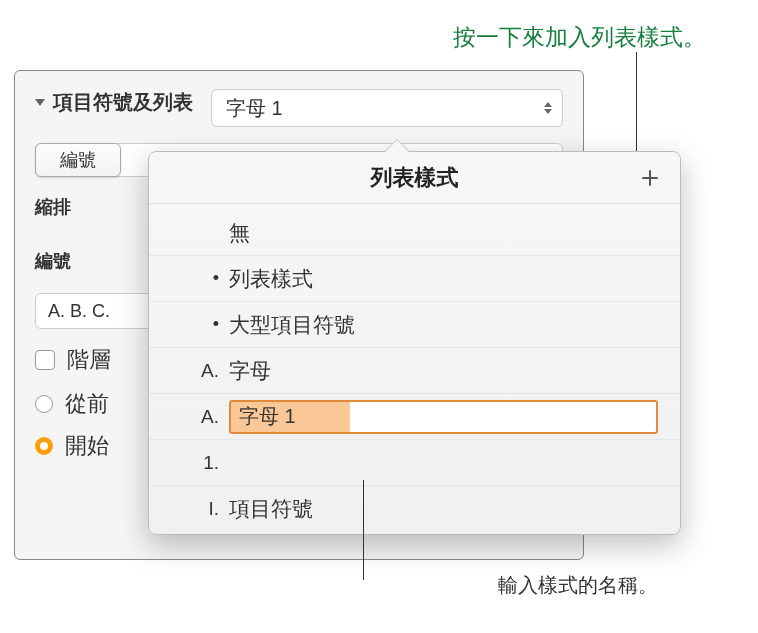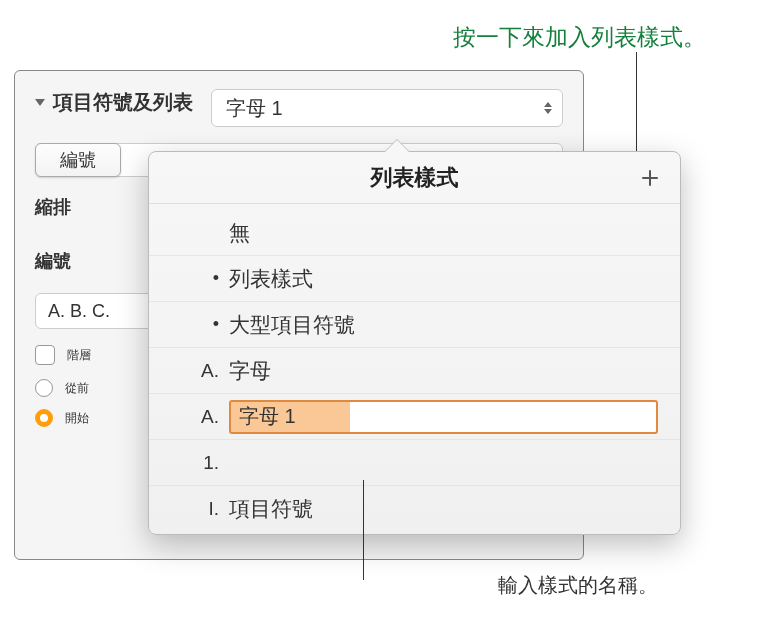--- a/index.html
+++ b/index.html
@@ -170,21 +170,21 @@
     }
     .checkbox {
       width: 20px;
       height: 20px;
       border: 1px solid #999;
       border-radius: 4px;
       background: #fff;
       margin-right: 12px;
     }
     .check-label {
-      font-size: 12px;
+      font-size: 22px;
       color: #333;
     }
     .radio-row {
       display: flex;
       align-items: center;
       margin-bottom: 12px;
     }
     .radio {
       width: 18px;
       height: 18px;

